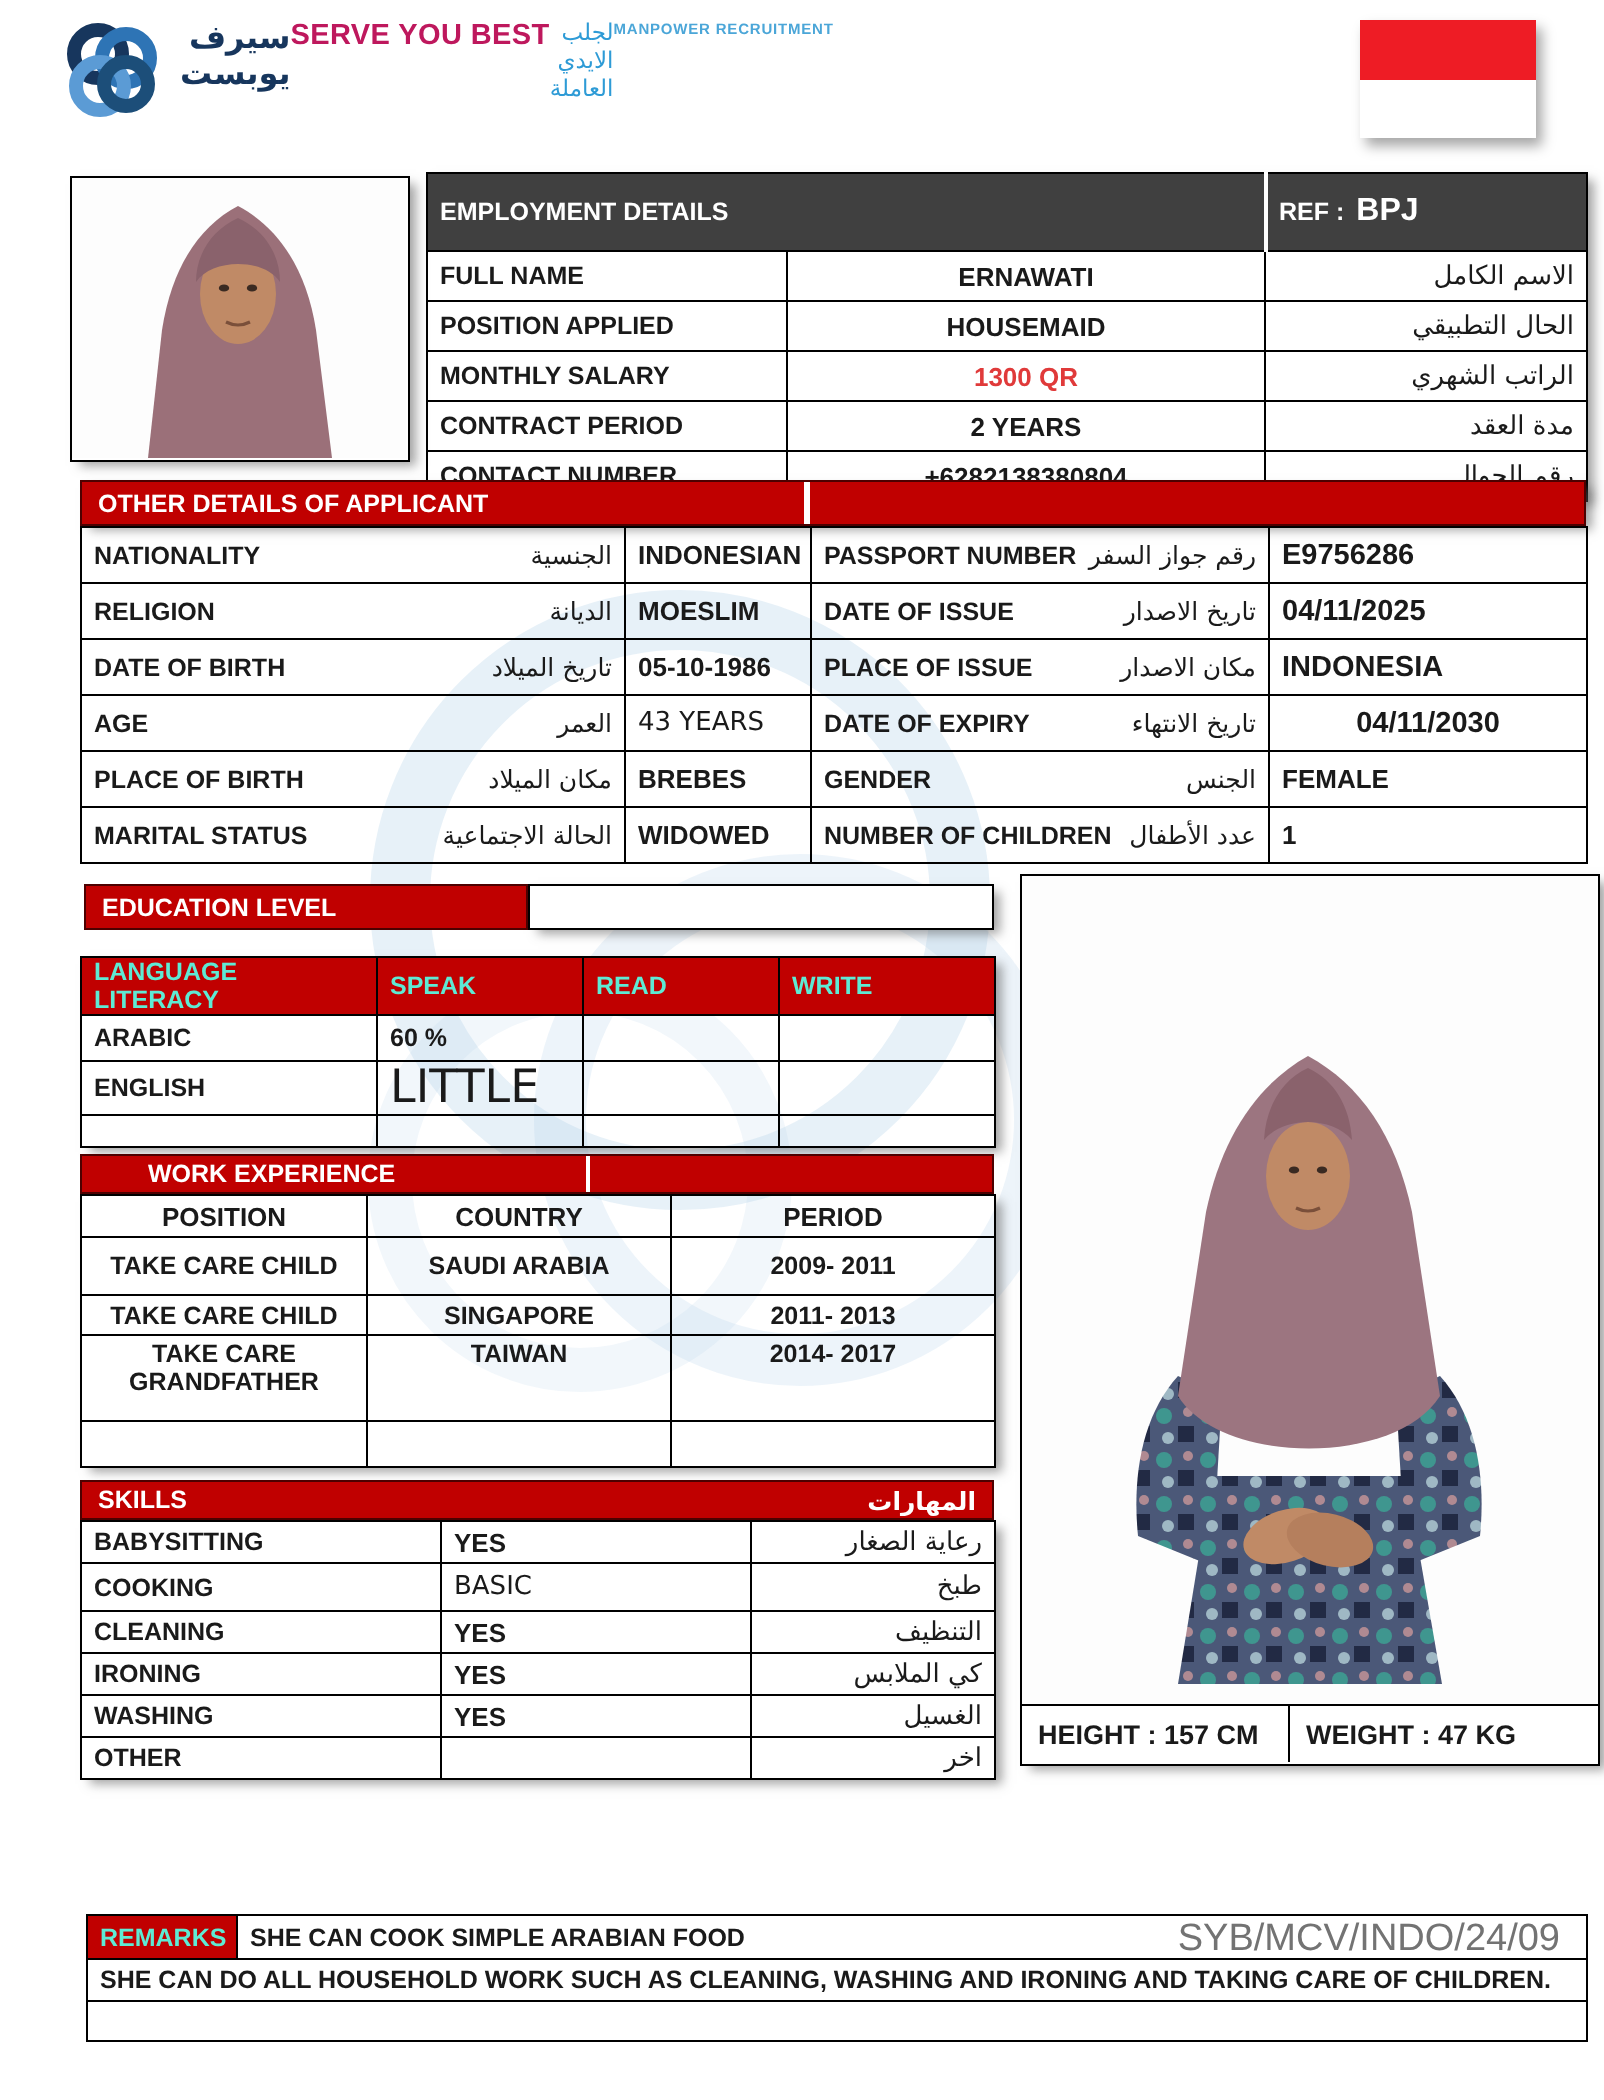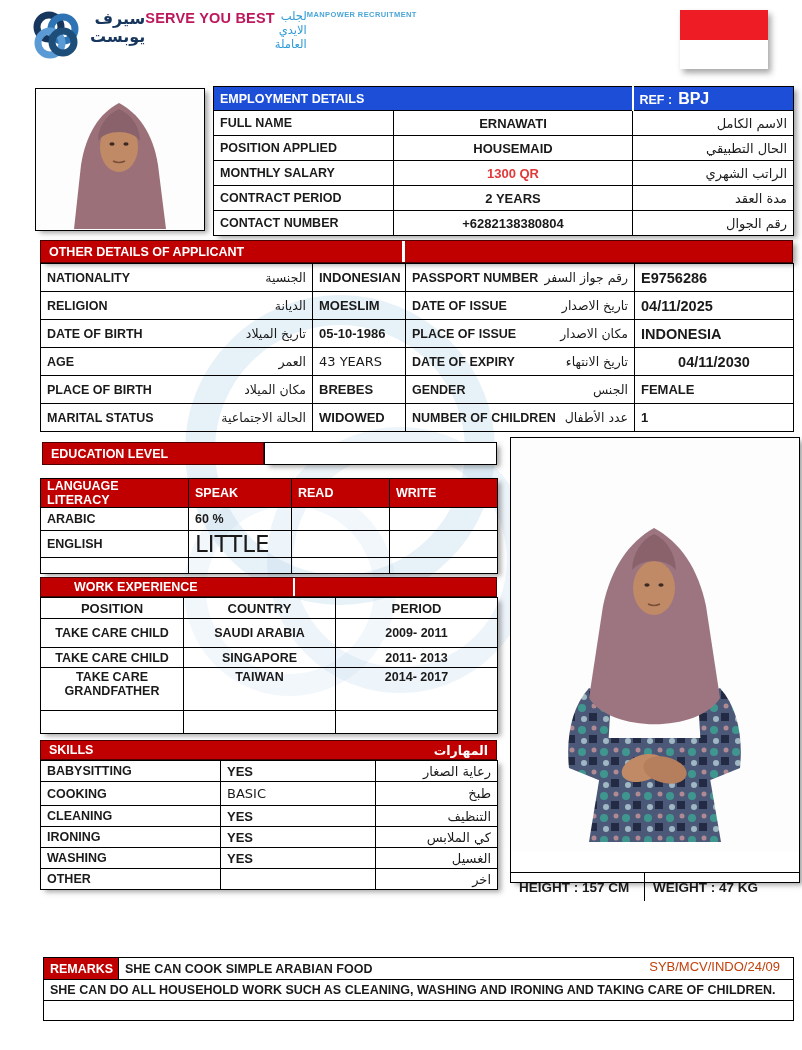--- a/index.html
+++ b/index.html
@@ -35,26 +35,26 @@
   td.vl { text-align:left; font-size:13px; }
   td.ar { text-align:right; font-family:"DejaVu Sans",sans-serif; font-size:13px; font-weight:normal; }
   .big { font-size:23px; font-weight:normal; font-family:"DejaVu Sans",sans-serif; }
   .redtxt { color:#e03a3a; font-size:15px; }
   .shadowed { box-shadow:4px 3px 5px -1px rgba(90,90,90,.55); }
 
   
   .red-bar { background:#c00000; color:#fff; font-weight:bold; font-size:12.5px;
              display:flex; align-items:center; border:1px solid #4d0000; z-index:1; }
   .red-bar .seg { height:100%; display:flex; align-items:center; padding:0 8px; }
-  td.redcell { background:#c00000; color:#ffffff; }
+  td.redcell { background:#c00000; color:#5eead4; }
 
   
   .emp-table { left:213px; top:86px; width:580px; }
   .emp-table td { height:25px; }
-  .emp-table tr.hdr td { height:24px; background:#1d4ed8; color:#fff; }
+  .emp-table tr.hdr td { height:39px; background:#404040; color:#fff; }
   .emp-table tr.hdr td.refcell { border-left:2px solid #fff; }
   .ref-val { font-size:16px; margin-left:6px; }
 
   
   .other-bar { left:40px; top:240px; width:753px; height:23px; padding:0; }
   .other-bar .divider { width:3px; height:100%; background:#fff; }
   .other-table { left:40px; top:263px; width:753px; }
   .other-table td { height:28px; }
   .pair { display:flex; justify-content:space-between; align-items:center; width:100%; }
   .pair .en { font-weight:bold; font-size:12.5px; }
@@ -80,34 +80,34 @@
   
   .skills-bar { left:40px; top:740px; width:457px; height:20px; justify-content:space-between; }
   .skills-bar .arb { font-family:"DejaVu Sans",sans-serif; font-weight:bold; }
   .skills-table { left:40px; top:760px; width:457px; }
   .skills-table td { height:21px; }
 
   
   .photo-small { left:35px; top:88px; width:170px; height:143px; border:1.5px solid #000; background:#fff; z-index:1; }
   .photo-large { left:510px; top:437px; width:290px; height:446px; border:1.5px solid #000; background:#fff; z-index:1; }
   .photo-large .photo-area { height:414px; position:relative; overflow:hidden; }
-  .hw-row { height:29px; border-top:1.5px solid #000; display:flex;margin-top:20px; }
+  .hw-row { height:29px; border-top:1.5px solid #000; display:flex; }
   .hw-cell { display:flex; align-items:center; padding-left:8px; font-weight:bold; font-size:13.5px; }
   .hw-cell.h { width:133px; }
   .hw-cell.w { flex:1; border-left:1.5px solid #000; }
 
   
   .remarks-table { left:43px; top:957px; width:750px; }
   .remarks-table td { font-size:12.5px; }
   .remarks-table td.r1 { height:22px; }
   .remarks-table td.r2 { height:21px; }
   .remarks-table td.r3 { height:20px; }
 
   
-  .footer-ref { left:560px; top:959px; width:220px; text-align:right; font-size:13px; color:#c2410c; z-index:1; }
+  .footer-ref { left:560px; top:959px; width:220px; text-align:right; font-size:19px; color:#737373; z-index:1; }
 </style>
 </head>
 <body>
 
 <svg class="abs watermark" viewBox="0 0 400 500">
   <circle cx="190" cy="190" r="140" fill="none" stroke="#9ec6e4" stroke-width="30" opacity="0.25"></circle>
   <circle cx="250" cy="300" r="120" fill="none" stroke="#aecfe8" stroke-width="26" opacity="0.22"></circle>
   <circle cx="140" cy="330" r="95" fill="none" stroke="#bcd7ec" stroke-width="22" opacity="0.20"></circle>
 </svg>
 

